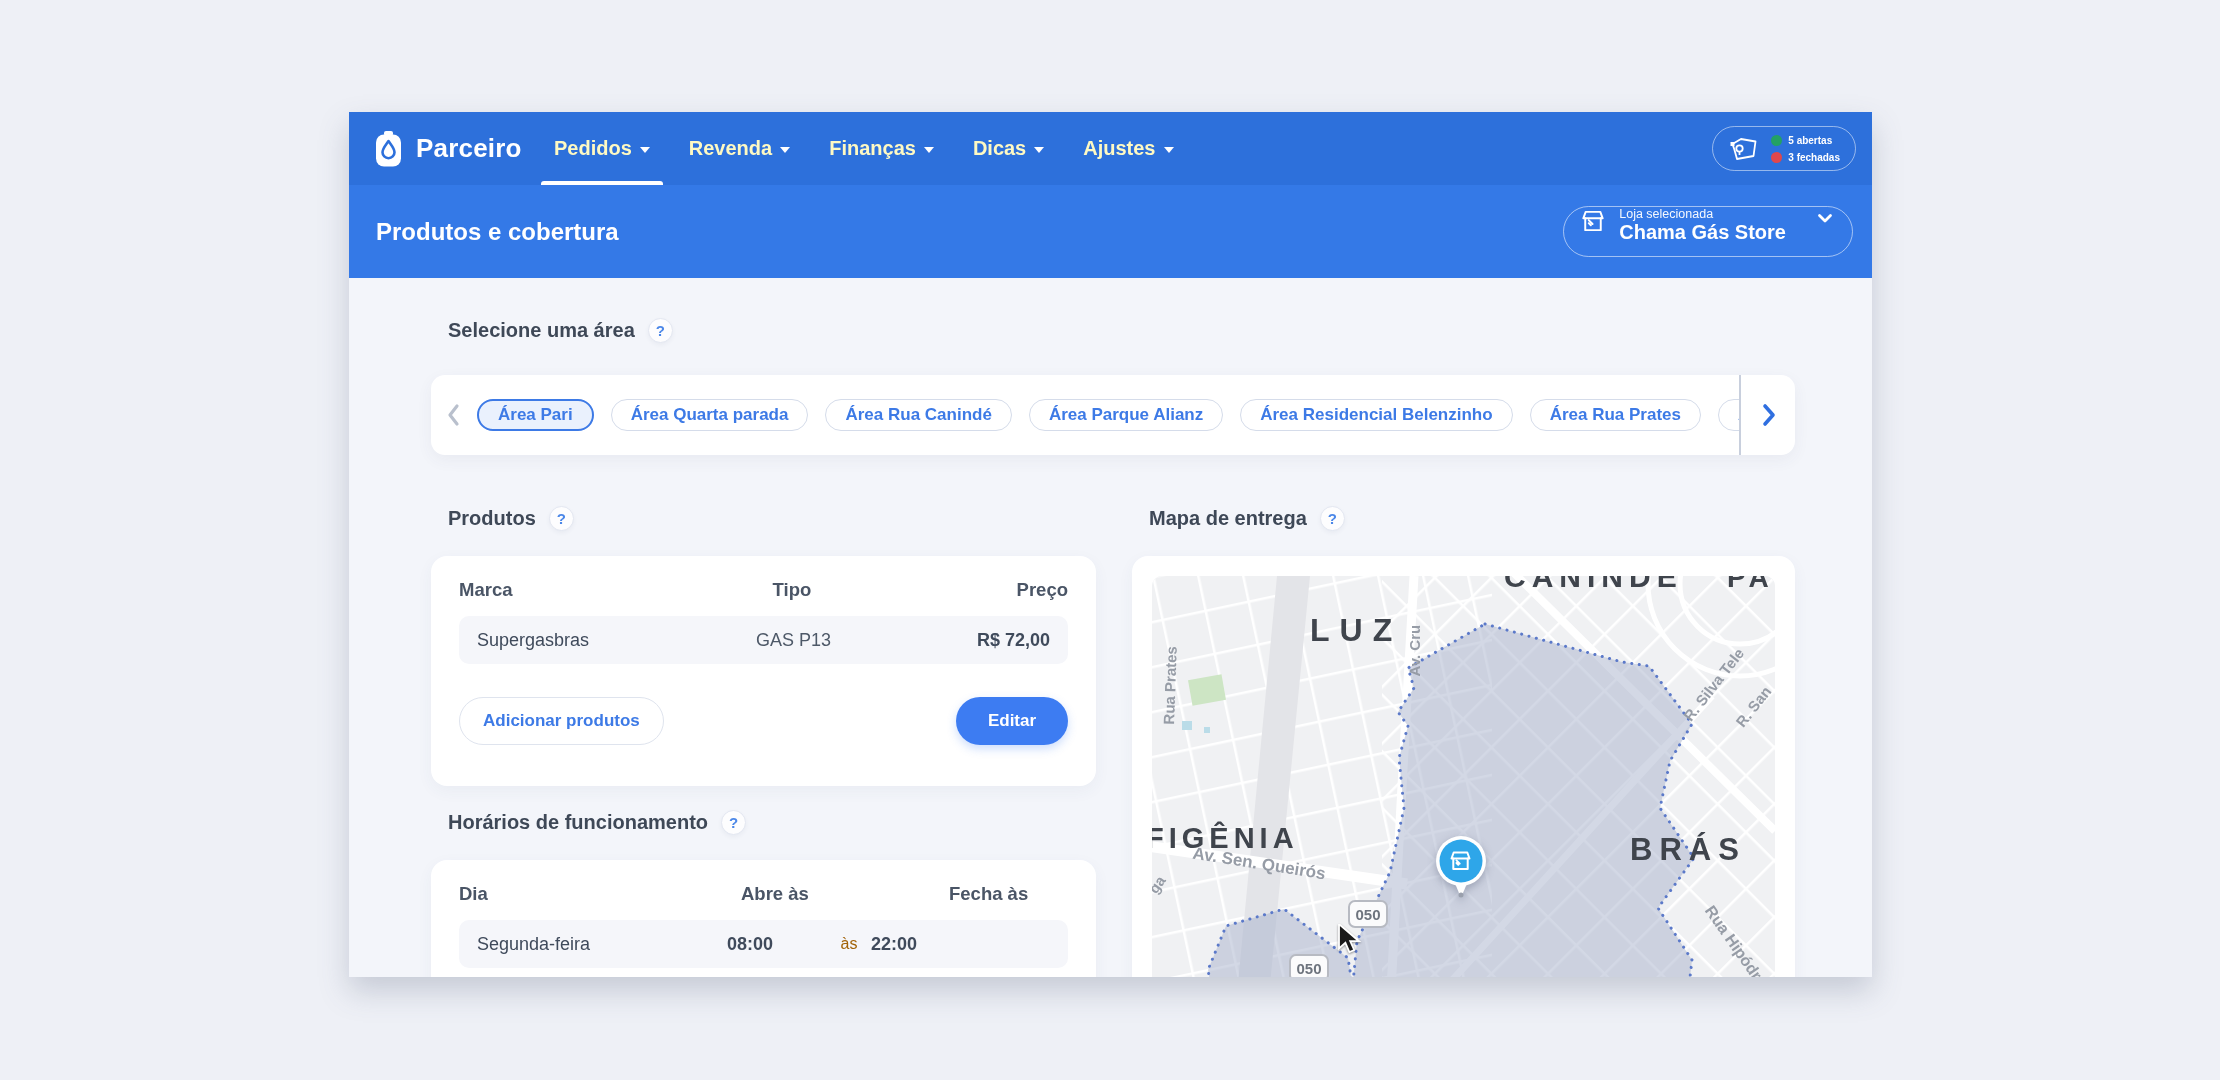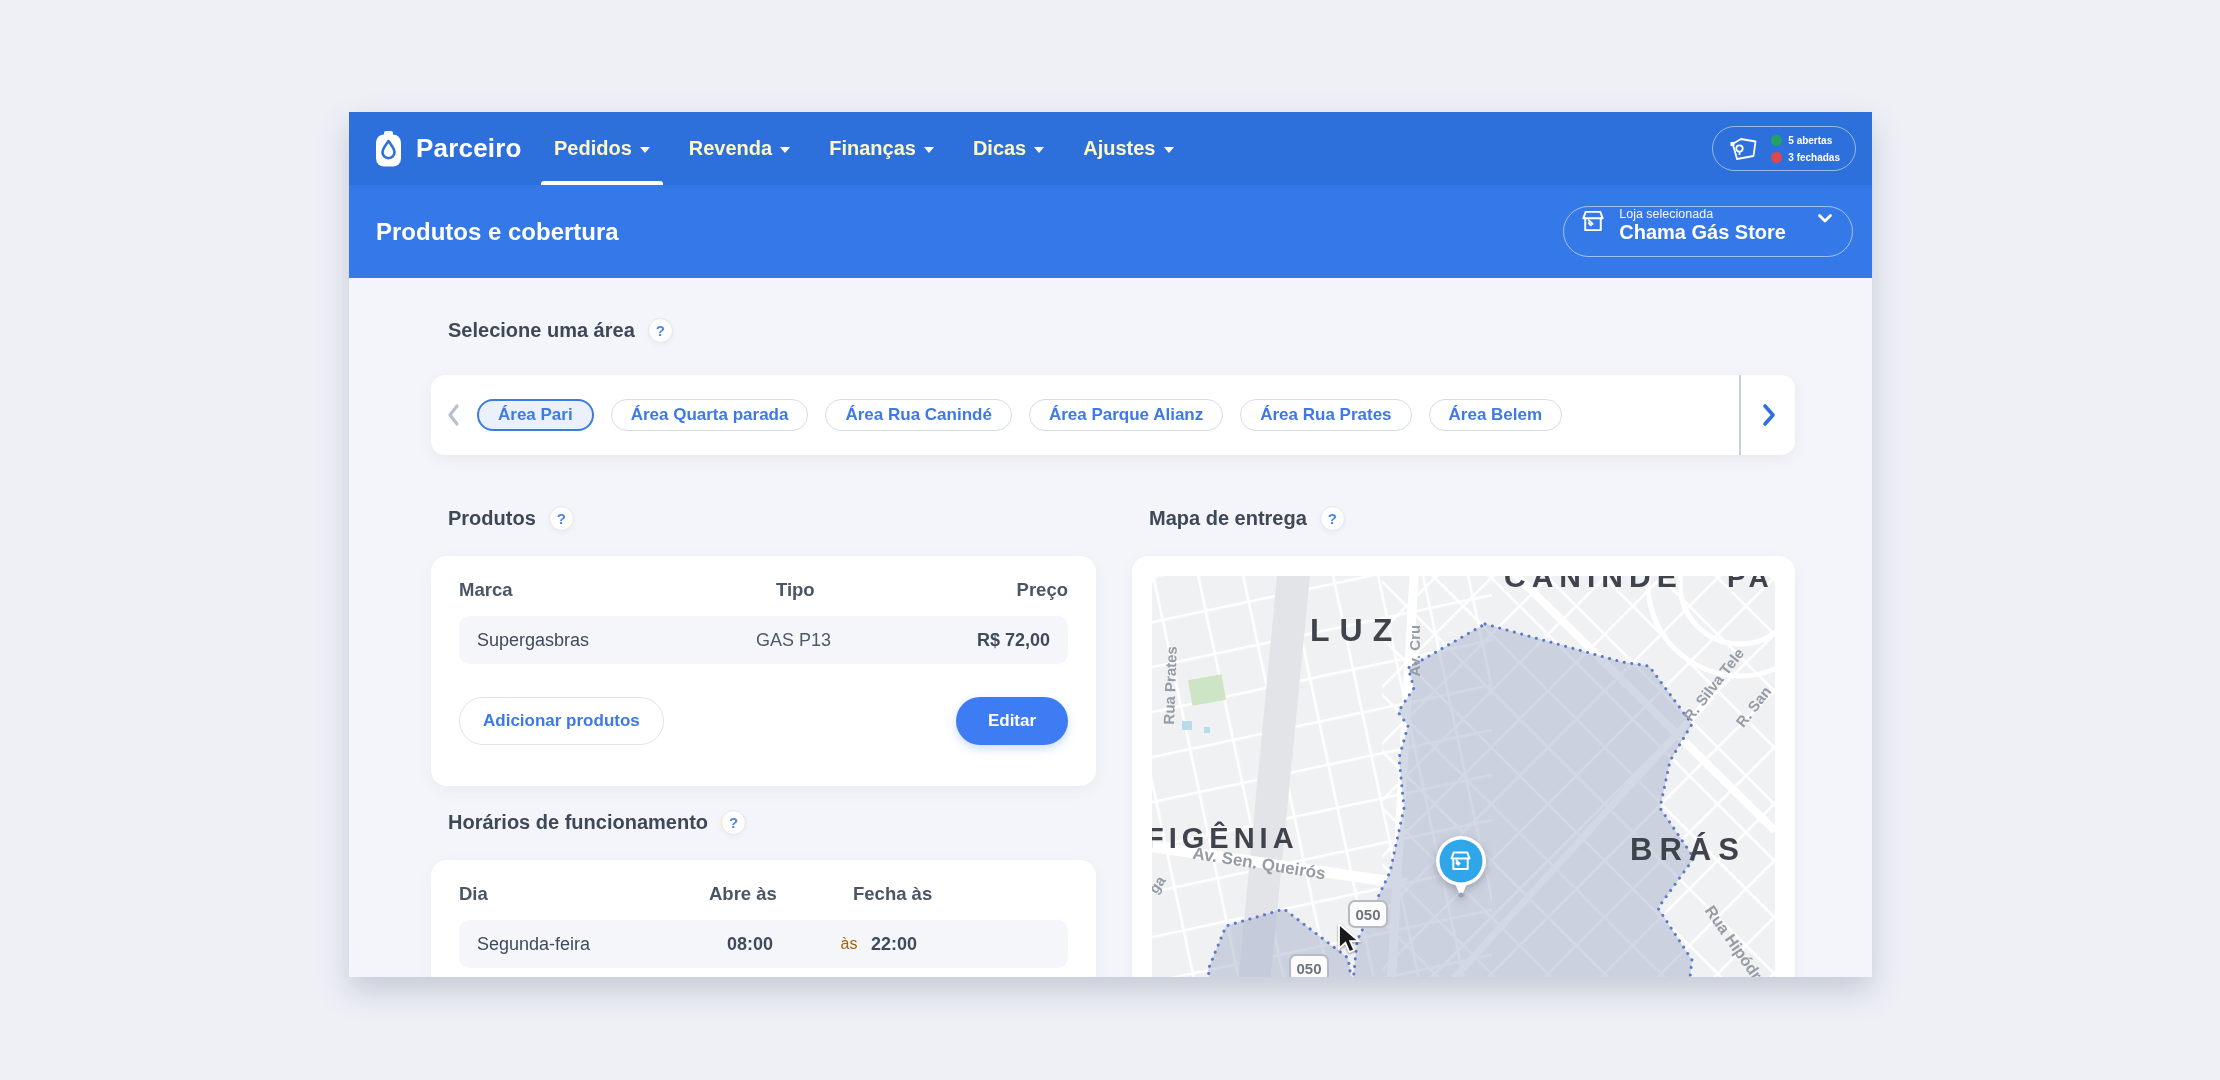--- a/index.html
+++ b/index.html
@@ -61,21 +61,21 @@
   .chip.selected { border:2px solid #3d7ae6; background:#eaf1fd; }
   .car-arrow.right { width:54px; }
 
   
   .card { position:absolute; background:#fff; border-radius:16px; box-shadow:0 5px 16px rgba(60,70,110,.05); }
   .products-card { left:82px; top:278px; width:665px; height:230px; padding:20px 28px; }
   .hours-card    { left:82px; top:582px; width:665px; height:170px; padding:20px 28px; }
 
   .prod-grid { display:grid; grid-template-columns:1.35fr 1fr 1fr; align-items:center; }
   .prod-grid .c { text-align:center; } .prod-grid .r { text-align:right; }
-  .tbl-head { color:#4a5566; font-size:18.5px; font-weight:700; height:28px; }
+  .tbl-head { color:#4a5566; font-size:18.5px; font-weight:700; height:28px;gap:32px; }
   .tbl-row { margin-top:12px; height:48px; background:#f5f6fa; border-radius:10px; padding:0 18px;
              color:#3f4a5b; font-size:18px; }
   .price { font-weight:700; } .type-cell { color:#4e5968; }
   .btn-row { margin-top:33px; display:flex; justify-content:space-between; align-items:center; }
   .btn { height:48px; border-radius:24px; font-size:17px; font-weight:700; display:flex;
          align-items:center; justify-content:center; cursor:pointer; border:none; font-family:inherit; }
   .btn.outline { background:#fff; border:1.5px solid #dfe4ee; color:#3d7ae6; padding:0 23px; }
   .btn.fill { background:#3d7cf2; color:#fff; width:112px; box-shadow:0 4px 10px rgba(61,124,242,.25); }
 
   .hours-grid { display:grid; grid-template-columns:250px 100px 44px 1fr; align-items:center; }
@@ -189,20 +189,21 @@
       <div class="car-arrow">
         <svg width="24" height="30" viewBox="0 0 24 30" fill="none" stroke="#b9c0cd" stroke-width="3.2" stroke-linecap="round" stroke-linejoin="round">
           <path d="M15 6 L8 15 L15 24"></path>
         </svg>
       </div>
       <div class="chips-viewport">
         <div class="chip selected">Área Pari</div>
         <div class="chip">Área Quarta parada</div>
         <div class="chip">Área Rua Canindé</div>
         <div class="chip">Área Parque Alianz</div>
+        <div class="chip">Área Residencial Belenzinho</div>
         <div class="chip">Área Rua Prates</div>
         <div class="chip">Área Belem</div>
 
       </div>
       <div class="car-arrow right">
         <svg width="26" height="32" viewBox="0 0 26 32" fill="none" stroke="#2f6fe0" stroke-width="3.6" stroke-linecap="round" stroke-linejoin="round">
           <path d="M10 7 L18 16 L10 25"></path>
         </svg>
       </div>
     </div>

